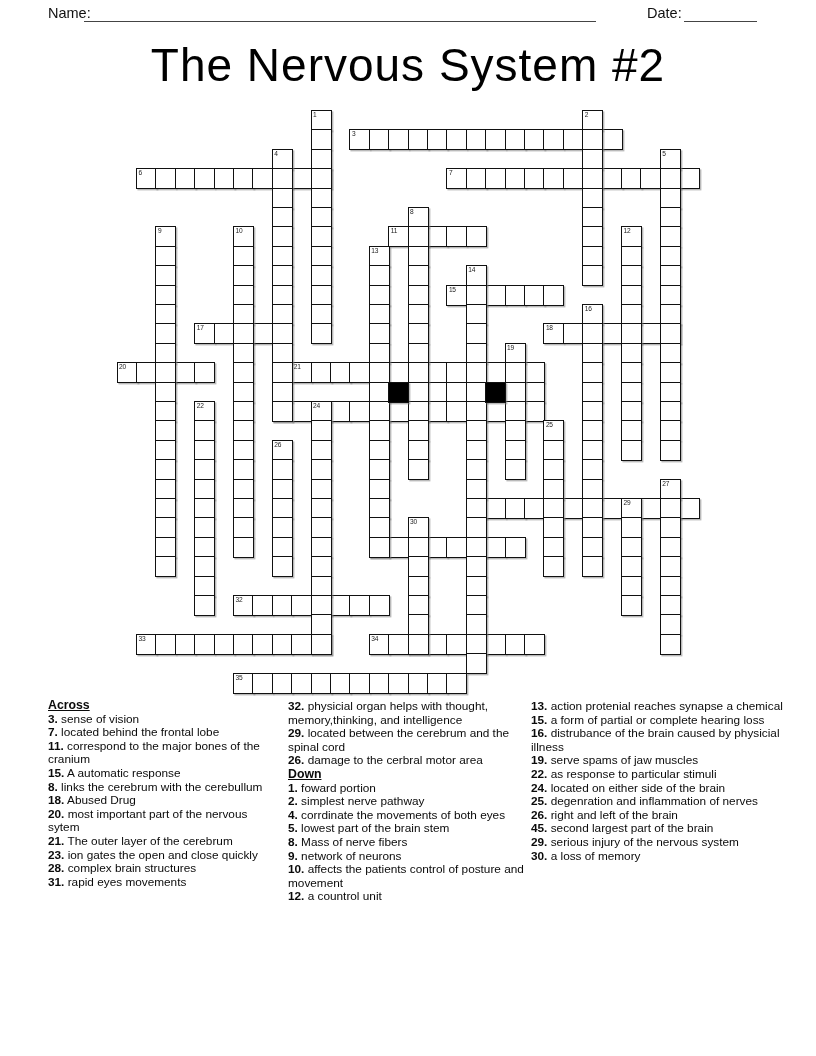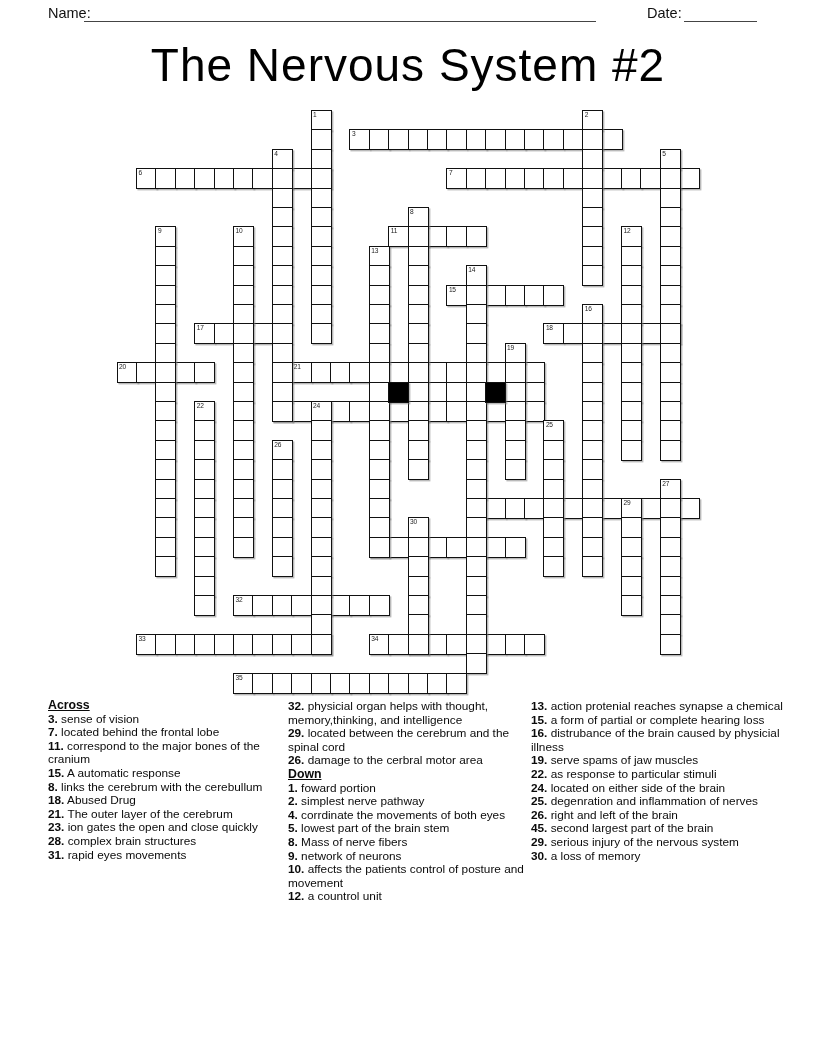--- a/index.html
+++ b/index.html
@@ -515,20 +515,21 @@
 
 <div class="clue-col" id="clue-col-1">
   <div class="clue-header">Across</div>
   <div id="across-list-1">
       <div class="clue"><b>3.</b> sense of vision</div>
       <div class="clue"><b>7.</b> located behind the frontal lobe</div>
       <div class="clue"><b>11.</b> correspond to the major bones of the cranium</div>
       <div class="clue"><b>15.</b> A automatic response</div>
       <div class="clue"><b>8.</b> links the cerebrum with the cerebullum</div>
       <div class="clue"><b>18.</b> Abused Drug</div>
+      <div class="clue"><b>20.</b> most important part of the nervous sytem</div>
       <div class="clue"><b>21.</b> The outer layer of the cerebrum</div>
       <div class="clue"><b>23.</b> ion gates the open and close quickly</div>
       <div class="clue"><b>28.</b> complex brain structures</div>
       <div class="clue"><b>31.</b> rapid eyes movements</div>
     </div>
 </div>
 <div class="clue-col" id="clue-col-2">
   <div id="across-list-2">
       <div class="clue"><b>32.</b> physicial organ helps with thought, memory,thinking, and intelligence</div>
       <div class="clue"><b>29.</b> located between the cerebrum and the spinal cord</div>

